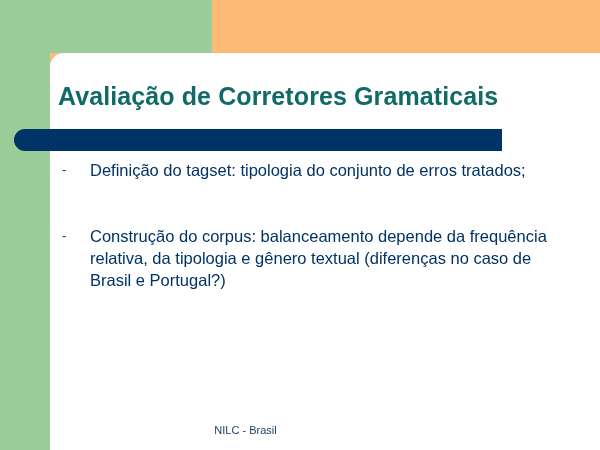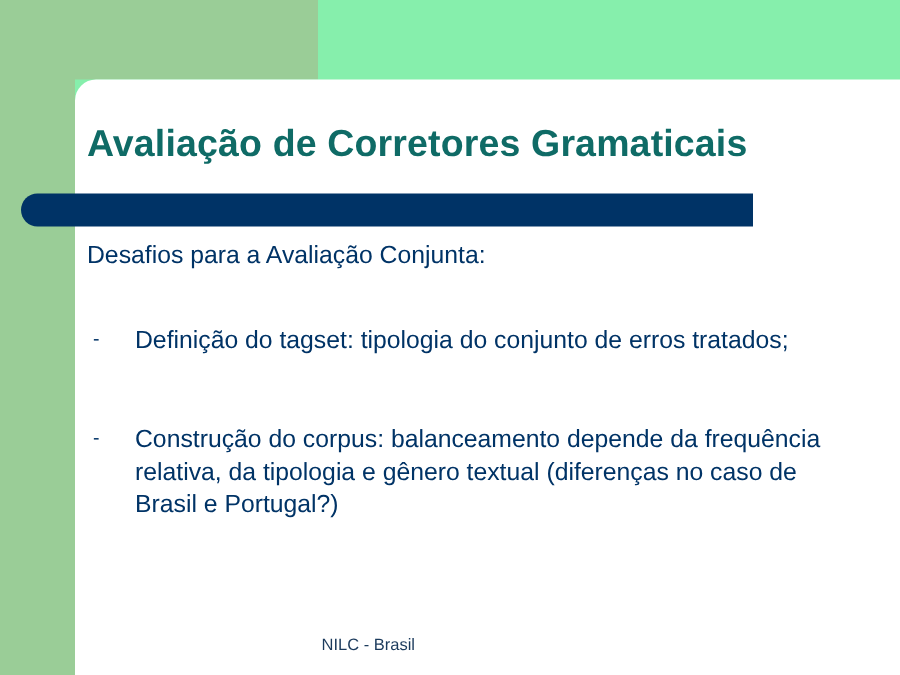--- a/index.html
+++ b/index.html
@@ -10,21 +10,21 @@
     width: 600px;
     height: 450px;
     background: #ffffff;
     font-family: "Liberation Sans", sans-serif;
     overflow: hidden;
   }
   .slide {
     position: relative;
     width: 600px;
     height: 450px;
-    background: #86efac;
+    background: #fdba74;
     overflow: hidden;
   }
 
   
   .green-top-block {
     position: absolute;
     left: 0;
     top: 0;
     width: 212px;
     height: 53px;
@@ -137,21 +137,20 @@
   <div class="green-top-block"></div>
   <div class="green-side-stripe"></div>
   <div class="content-panel"></div>
 
   <div class="slide-title">Avaliação de Corretores Gramaticais</div>
 
   <div class="title-rule"></div>
 
   <div class="body-area">
 
-    <p class="lead-line">Desafios para a Avaliação Conjunta:</p>
 
     <ul class="bullet-list">
 
       <li class="bullet-item">
         <span class="bullet-marker">-</span>
         <span class="bullet-text">Definição do tagset: tipologia do conjunto de erros tratados;</span>
       </li>
 
       <li class="bullet-item">
         <span class="bullet-marker">-</span>

